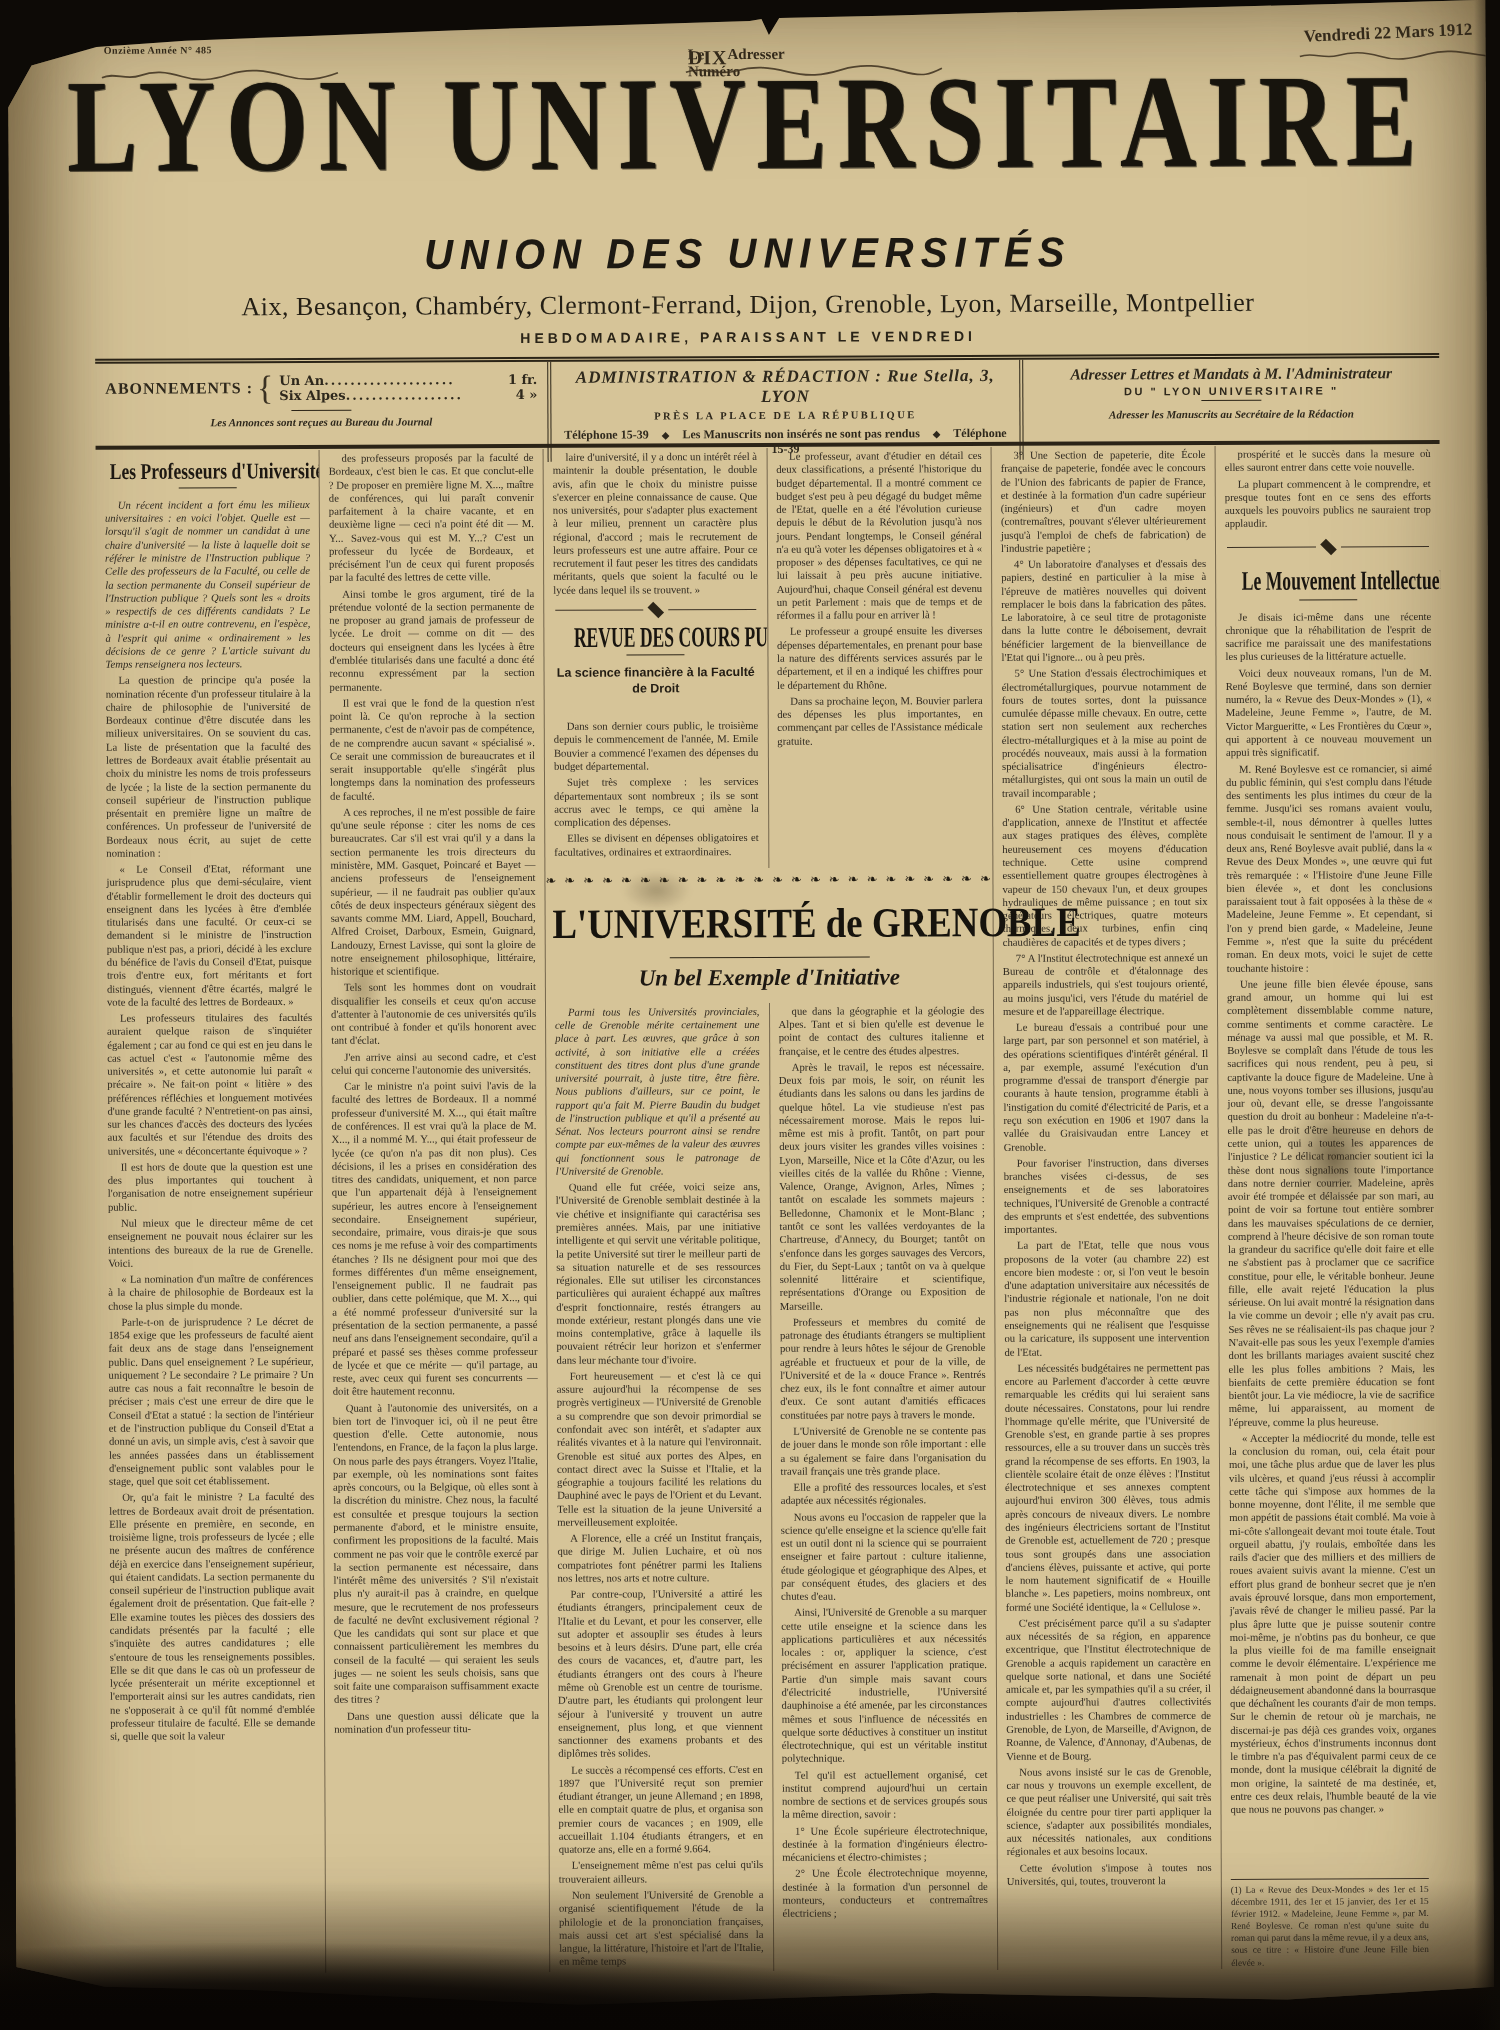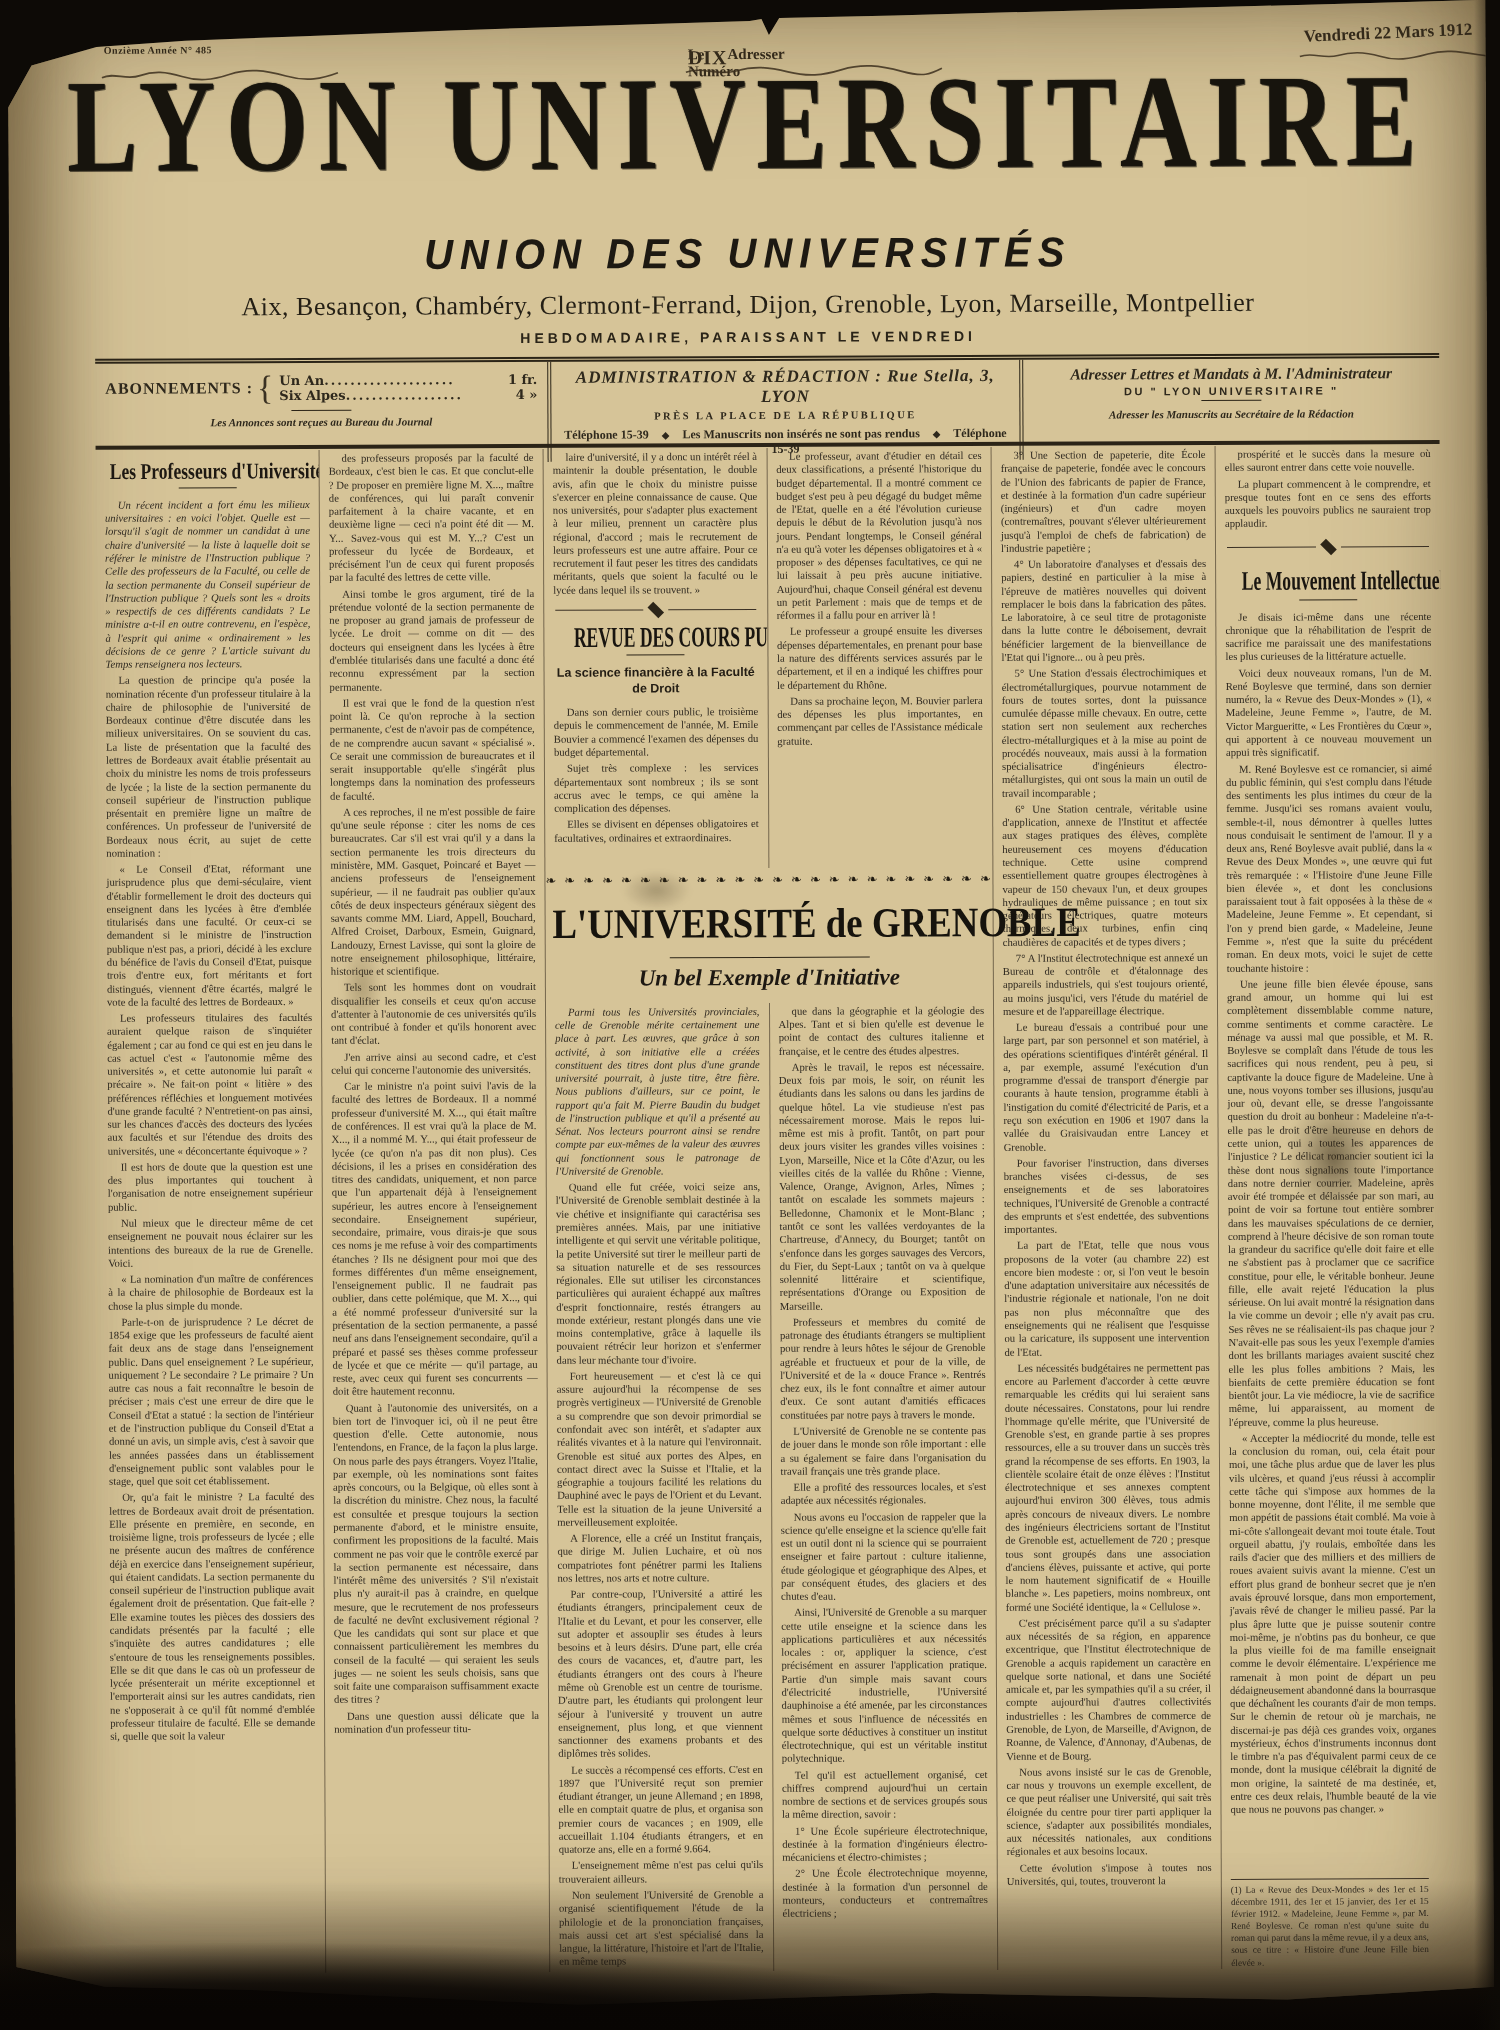--- a/index.html
+++ b/index.html
@@ -78,21 +78,21 @@
   .col{padding:2px 9px 0;overflow:hidden;border-right:1px solid rgba(56,45,30,.62);}
   .col-last{border-right:none;}
   .bodytext p{margin:0 0 3px;text-indent:13px;text-align:justify;}
   .it p{font-style:italic;}
   .art-title{font-weight:bold;font-size:18.5px;text-align:center;white-space:nowrap;transform:scale(.95,1.22);margin:8px 0 2px;color:#1d1812;}
   .rule-sm{width:58px;border-top:1.5px solid #2c2518;margin:4px auto 10px;}
   .dia{display:flex;align-items:center;margin:9px 2px;}
   .dia:before,.dia:after{content:"";flex:1;border-top:1px solid #3a3024;}
   .dia i{width:9px;height:9px;background:#2c2518;transform:rotate(45deg) scale(1.7,.9);margin:0 8px;flex:none;}
   .revue-title{font-weight:bold;font-size:22px;text-align:center;white-space:nowrap;transform:scale(.8,1.3);margin:6px 0 2px;color:#191510;}
-  .revue-sub{font-family:"Liberation Sans","DejaVu Sans",sans-serif;font-weight:bold;font-size:12.5px;text-align:center;margin:8px 0 9px;color:#221c13;}
+  .revue-sub{font-family:"Liberation Sans","DejaVu Sans",sans-serif;font-weight:bold;font-size:12.5px;text-align:center;margin:8px 0 23px;color:#221c13;}
   
   .col34{grid-column:3 / span 2;display:flex;flex-direction:column;padding:0;border-right:1px solid rgba(56,45,30,.62);}
   .row-top{display:grid;grid-template-columns:1fr 1fr;height:420px;flex:none;overflow:hidden;}
   .subcol{padding:2px 9px 0;overflow:hidden;}
   .subcol.first{border-right:1px solid rgba(56,45,30,.62);}
   .fleur{flex:none;text-align:center;font-family:"DejaVu Sans",sans-serif;font-size:13px;letter-spacing:8px;color:#221c12;white-space:nowrap;overflow:hidden;margin:4px 0 2px;}
   .gren-title{flex:none;font-weight:bold;font-size:38px;text-align:center;white-space:nowrap;transform:scale(.97,1.1);margin:10px 0 4px;color:#16130d;}
   .rule-md{width:200px;border-top:1.5px solid #2c2518;margin:6px auto;}
   .gren-sub{flex:none;font-weight:bold;font-style:italic;font-size:23px;text-align:center;color:#1d1812;margin-bottom:10px;}
   .gren-body{flex:1;display:grid;grid-template-columns:1fr 1fr;overflow:hidden;}
@@ -269,21 +269,21 @@
         </div>
         <div class="subcol">
           <div class="bodytext">
               <p>que dans la géographie et la géologie des Alpes. Tant et si bien qu'elle est devenue le point de contact des cultures italienne et française, et le centre des études alpestres.</p>
               <p>Après le travail, le repos est nécessaire. Deux fois par mois, le soir, on réunit les étudiants dans les salons ou dans les jardins de quelque hôtel. La vie studieuse n'est pas nécessairement morose. Mais le repos lui-même est mis à profit. Tantôt, on part pour deux jours visiter les grandes villes voisines : Lyon, Marseille, Nice et la Côte d'Azur, ou les vieilles cités de la vallée du Rhône : Vienne, Valence, Orange, Avignon, Arles, Nîmes ; tantôt on escalade les sommets majeurs : Belledonne, Chamonix et le Mont-Blanc ; tantôt ce sont les vallées verdoyantes de la Chartreuse, d'Annecy, du Bourget; tantôt on s'enfonce dans les gorges sauvages des Vercors, du Fier, du Sept-Laux ; tantôt on va à quelque solennité littéraire et scientifique, représentations d'Orange ou Exposition de Marseille.</p>
               <p>Professeurs et membres du comité de patronage des étudiants étrangers se multiplient pour rendre à leurs hôtes le séjour de Grenoble agréable et fructueux et pour de la ville, de l'Université et de la « douce France ». Rentrés chez eux, ils le font connaître et aimer autour d'eux. Ce sont autant d'amitiés efficaces constituées par notre pays à travers le monde.</p>
               <p>L'Université de Grenoble ne se contente pas de jouer dans le monde son rôle important : elle a su également se faire dans l'organisation du travail français une très grande place.</p>
               <p>Elle a profité des ressources locales, et s'est adaptée aux nécessités régionales.</p>
               <p>Nous avons eu l'occasion de rappeler que la science qu'elle enseigne et la science qu'elle fait est un outil dont ni la science qui se pourraient enseigner et faire partout : culture italienne, étude géologique et géographique des Alpes, et par conséquent études, des glaciers et des chutes d'eau.</p>
               <p>Ainsi, l'Université de Grenoble a su marquer cette utile enseigne et la science dans les applications particulières et aux nécessités locales : or, appliquer la science, c'est précisément en assurer l'application pratique. Partie d'un simple mais savant cours d'électricité industrielle, l'Université dauphinoise a été amenée, par les circonstances mêmes et sous l'influence de nécessités en quelque sorte déductives à constituer un institut électrotechnique, qui est un véritable institut polytechnique.</p>
-              <p>Tel qu'il est actuellement organisé, cet chiffres comprend aujourd'hui un certain nombre de sections et de services groupés sous la même direction, savoir :</p>
+              <p>Tel qu'il est actuellement organisé, cet institut comprend aujourd'hui un certain nombre de sections et de services groupés sous la même direction, savoir :</p>
               <p>1° Une École supérieure électrotechnique, destinée à la formation d'ingénieurs électro-mécaniciens et électro-chimistes ;</p>
               <p>2° Une École électrotechnique moyenne, destinée à la formation d'un personnel de monteurs, conducteurs et contremaîtres électriciens ;</p>
             </div>
         </div>
       </div>
     </div>
 
     <div class="col">
       <div class="bodytext">
           <p>3° Une Section de papeterie, dite École française de papeterie, fondée avec le concours de l'Union des fabricants de papier de France, et destinée à la formation d'un cadre supérieur (ingénieurs) et d'un cadre moyen (contremaîtres, pouvant s'élever ultérieurement jusqu'à l'emploi de chefs de fabrication) de l'industrie papetière ;</p>

